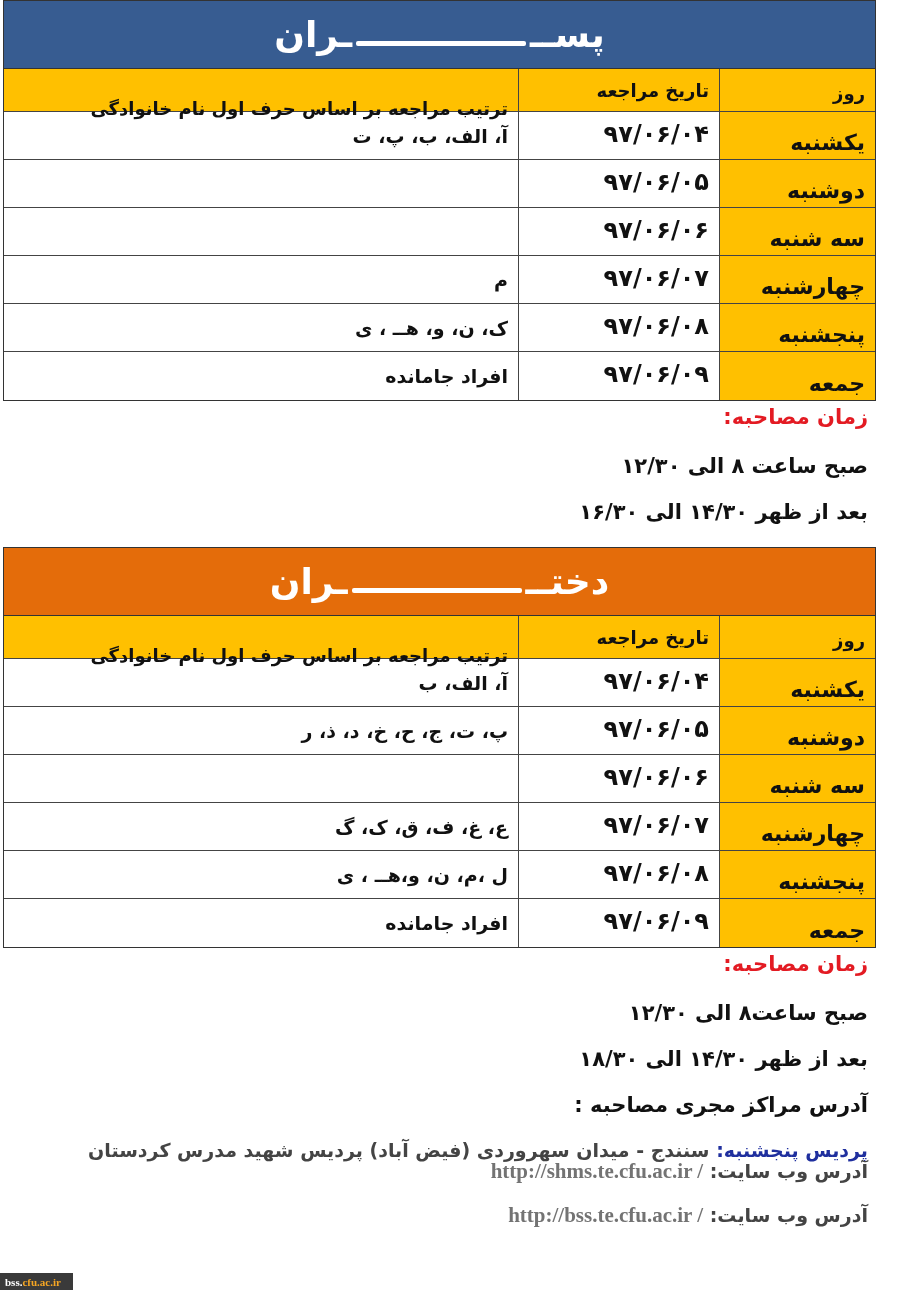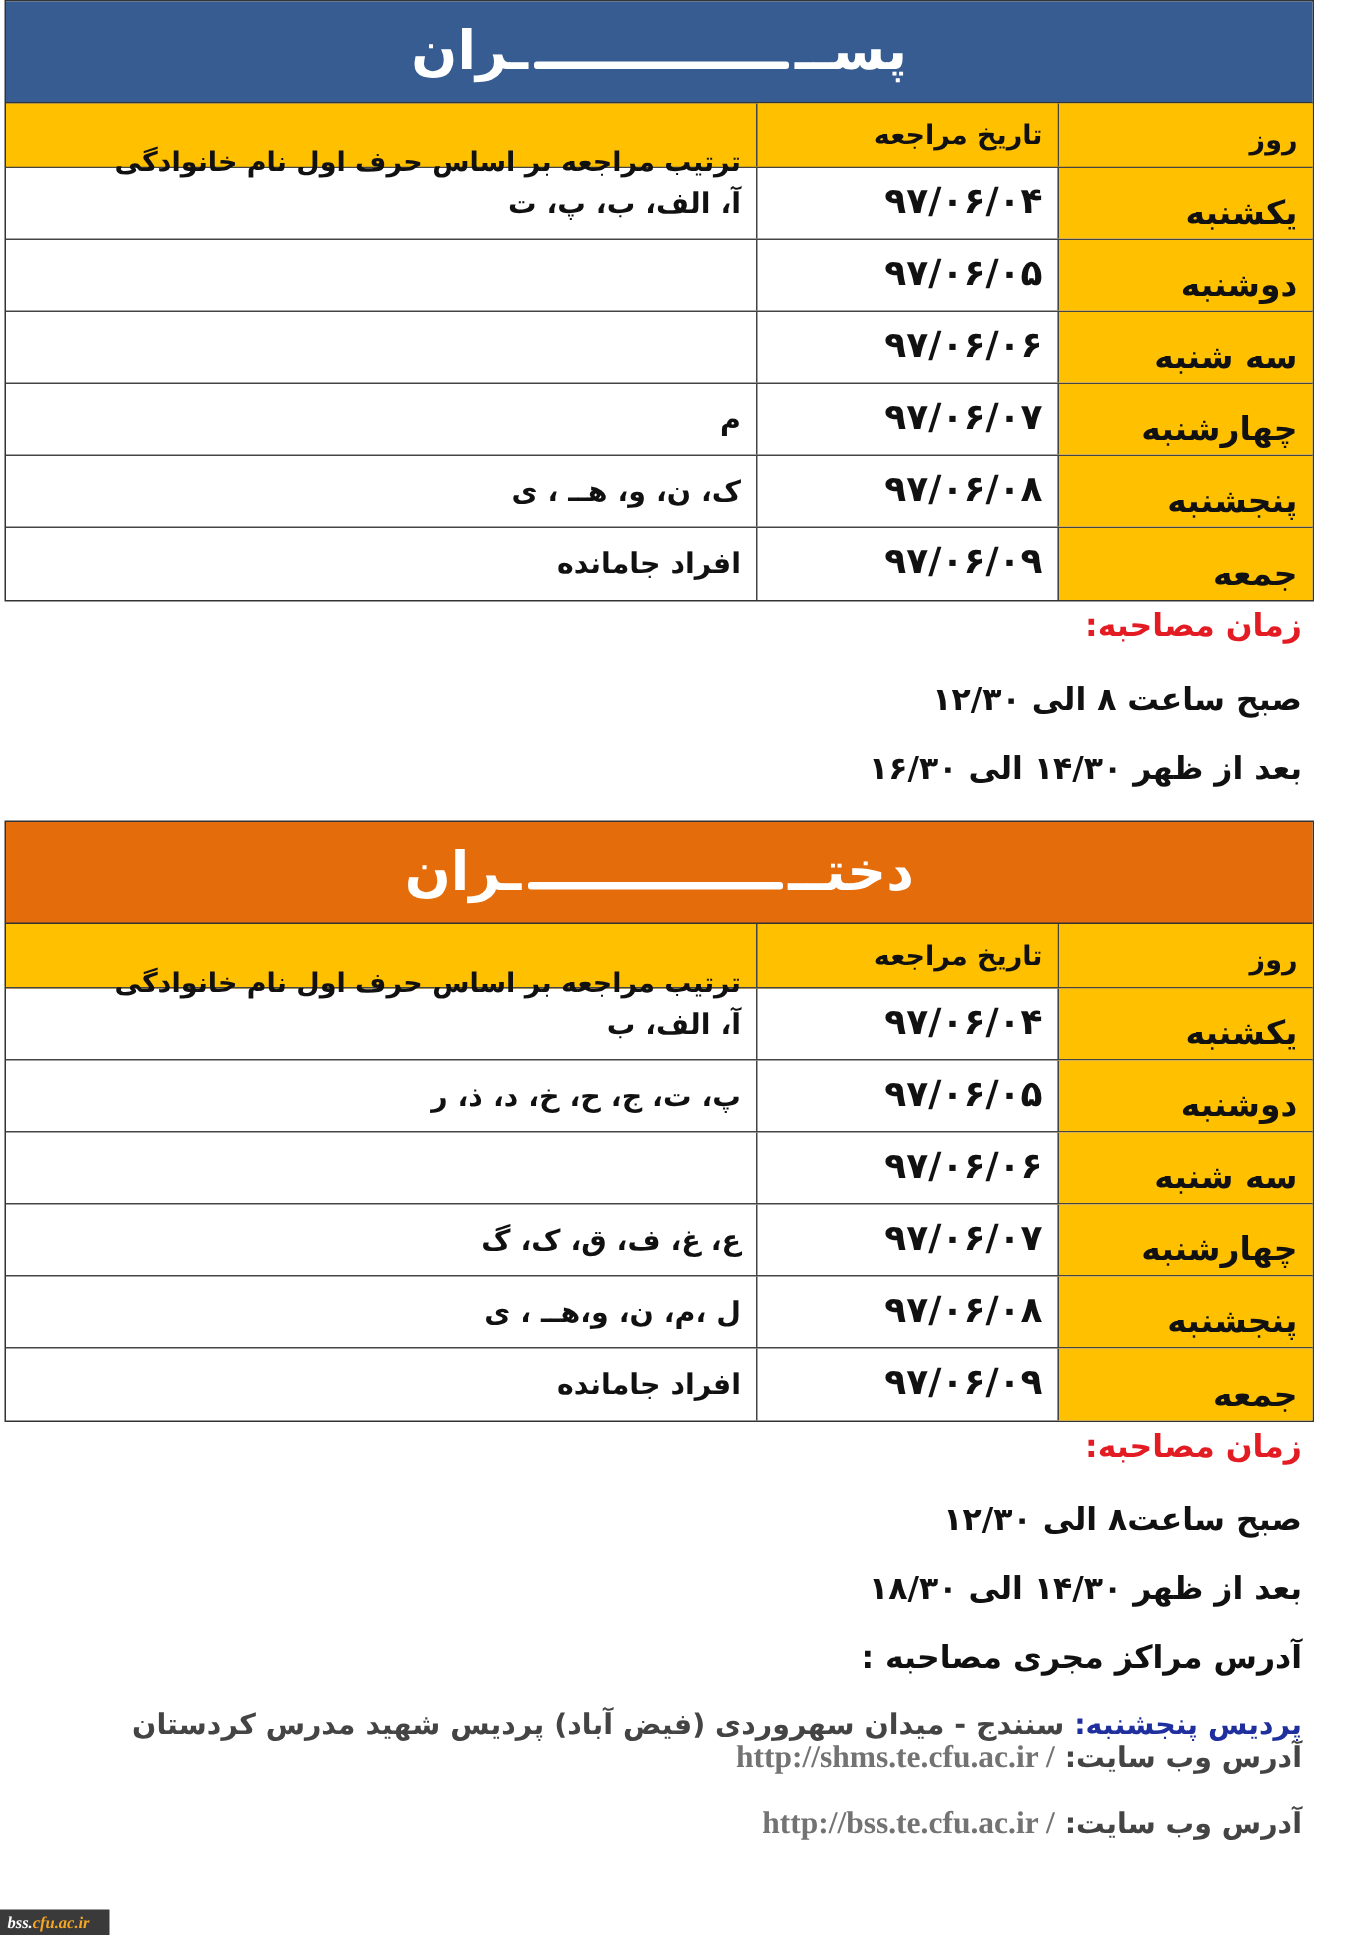--- a/index.html
+++ b/index.html
@@ -7,36 +7,36 @@
          font-family:"DejaVu Sans", sans-serif; color:#111; direction:rtl; }
   .sched { position:absolute; left:3px; width:873px; border:1px solid #333; box-sizing:border-box; }
   .sched .title { height:67px; display:flex; align-items:center; justify-content:center;
                   color:#fff; font-weight:bold; font-size:36px; border-bottom:1px solid #333; }
   .sched .title .stretch { display:inline-block; width:170px; height:5px; background:#fff;
                            margin:18px 4px 0 4px; border-radius:2px; }
   .row { display:flex; flex-direction:row; height:48px; border-bottom:1px solid #444; box-sizing:border-box; }
   .row:last-child { border-bottom:none; }
   .row.head { height:43px; background:#FFC000; }
   .cell { box-sizing:border-box; display:flex; align-items:center; padding:0 10px; font-weight:bold; }
-  .c-day { width:170px; background:#FFC000; border-left:1px solid #444; font-size:22px; padding-top:14px; }
+  .c-day { width:156px; background:#FFC000; border-left:1px solid #444; font-size:22px; padding-top:14px; }
   .c-date { width:201px; border-left:1px solid #444; font-size:24px; direction:ltr; justify-content:flex-end;
             align-items:flex-start; padding-top:8px; }
   .c-let { flex:1; font-size:19px; }
   .row.head .c-day { font-size:18px; padding-top:6px; }
   .row.head .c-date { font-size:18px; direction:rtl; justify-content:flex-start; align-items:center; padding-top:0; }
   .row.head .c-let { font-size:18px;margin-top:36px; }
   .row.head .cell { background:#FFC000; }
   .info { position:absolute; right:32px; text-align:right; font-weight:bold; }
   .info .label { color:#E31B23; font-size:21px; line-height:24px; }
   .info .line { font-size:21px; line-height:46px; }
   .addr { position:absolute; right:32px; left:12px; text-align:right; font-size:19px; line-height:21px; color:#444; font-weight:bold; }
   .addr .name { color:#1F2F9E; }
   .addr .url { direction:ltr; unicode-bidi:embed; font-family:"Liberation Serif", serif; font-weight:bold; color:#737373; font-size:21px; }
   .watermark { position:absolute; left:0; top:1273px; width:73px; height:17px; background:#3a3a3a;
-               font-family:"Liberation Serif", serif; font-style:italic; font-weight:bold; font-size:11px;
+               font-family:"Liberation Serif", serif; font-weight:bold; font-size:11px;
                color:#fff; direction:ltr; display:flex; align-items:center; padding-left:5px; box-sizing:border-box; }
   .watermark .wm-dom { color:#F5A623; }
 </style>
 </head>
 <body>
 
 <div class="sched" style="top:0px;">
   <div class="title" style="background:#375C91;">
     <span>پســ</span>
     <span class="stretch"></span>

